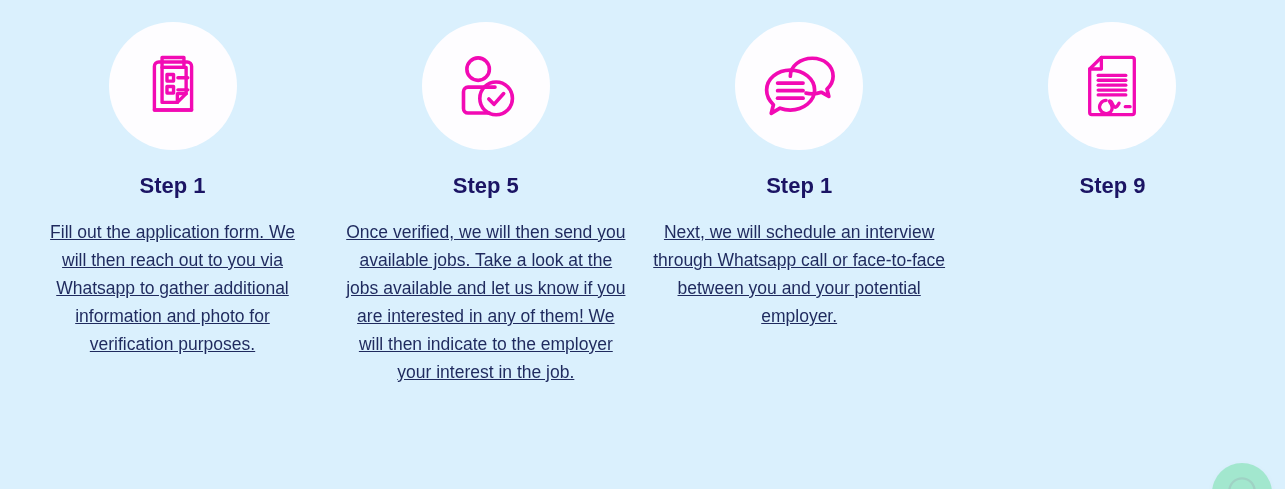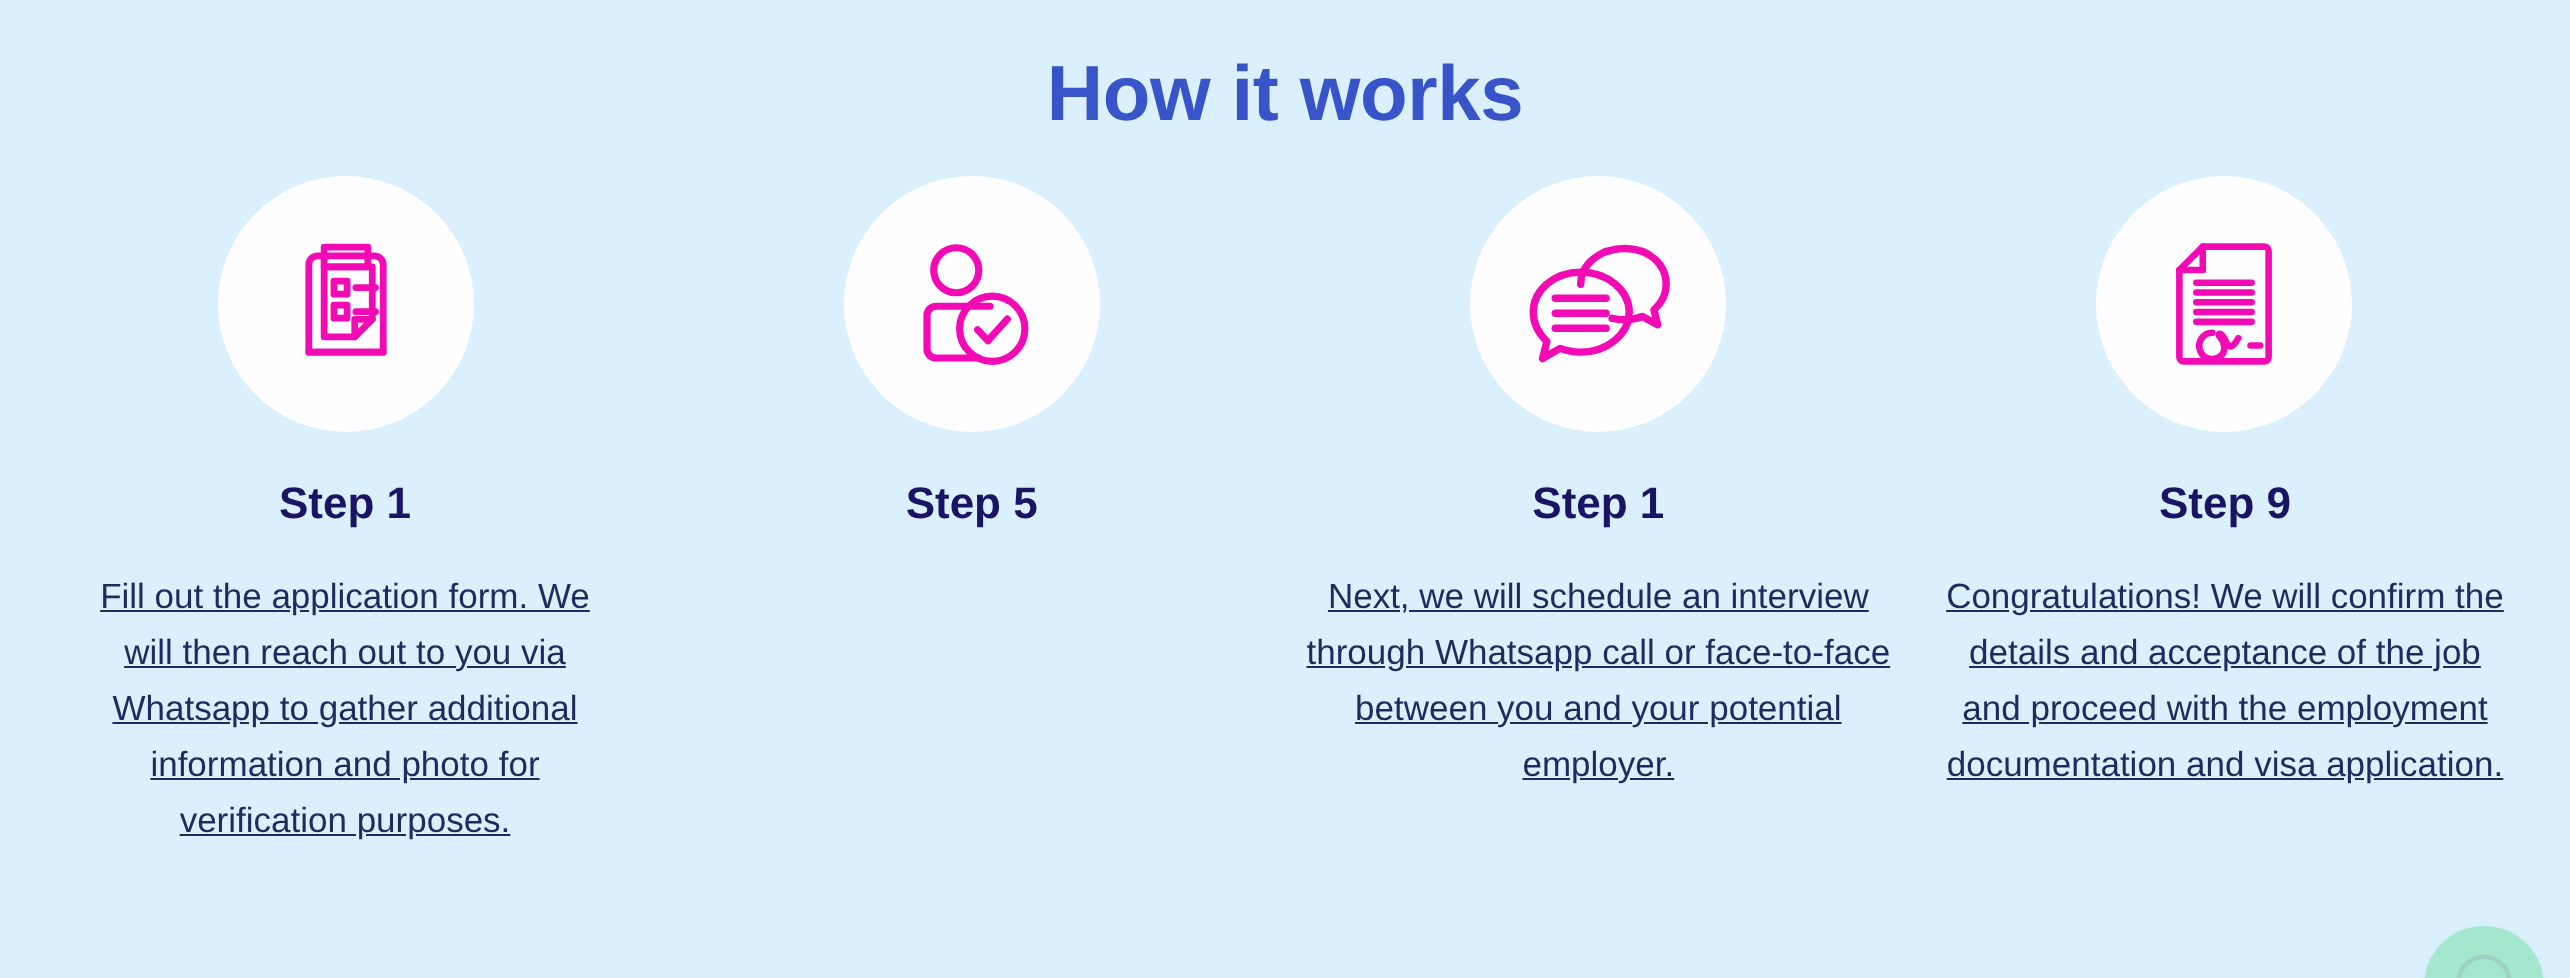--- a/index.html
+++ b/index.html
@@ -101,21 +101,20 @@
     justify-content: center;
     opacity: 0.30;
     box-shadow: 0 2px 8px rgba(0,0,0,0.10);
   }
 </style>
 </head>
 <body>
 
 <div class="section">
 
-  <h2 class="section-title">How it works</h2>
 
   <div class="steps-row">
 
     <div class="step-card" data-index="0">
       <div class="icon-circle">
         <span>
           <svg width="70" height="70" viewBox="0 0 64 64" fill="none" stroke="#f20ab4" stroke-width="3.1" stroke-linecap="round" stroke-linejoin="round">
 
             <path d="M19 10h6 M39 10h6 a4 4 0 0 1 4 4 v40 a0 0 0 0 1 0 0 H15 a0 0 0 0 1 0 0 V14 a4 4 0 0 1 4 -4 z"></path>
             <path d="M15 54 h34"></path>
@@ -146,20 +145,21 @@
 
             <path d="M40 33 H16 a4 4 0 0 0 -4 4 v15 a4 4 0 0 0 4 4 h19"></path>
 
             <circle cx="41" cy="43" r="14.5"></circle>
 
             <path d="M34.5 43.5 l4.6 4.8 l8.6 -9.6"></path>
           </svg>
         </span>
       </div>
       <div class="step-title">Step 5</div>
+      <div class="step-desc">Once verified, we will then send you available jobs. Take a look at the jobs available and let us know if you are interested in any of them! We will then indicate to the employer your interest in the job.</div>
     </div>
 
     <div class="step-card" data-index="2">
       <div class="icon-circle">
         <span>
           <svg width="74" height="74" viewBox="0 0 64 64" fill="none" stroke="#f20ab4" stroke-width="3.2" stroke-linecap="round" stroke-linejoin="round">
 
             <path d="M24.5 23.5 C24.5 14.6 33.2 8 43.5 8 C53.8 8 61.5 14.6 61.5 23.5
                      C61.5 28 59.3 31.8 56.2 34.6 L57.8 41 L51.2 37.4
                      C48.9 38.3 46.3 38.8 43.5 38.8 C41.6 38.8 39.8 38.6 38.1 38.2"></path>
@@ -193,21 +193,20 @@
             <path d="M19 40.4 h26"></path>
 
             <path d="M26.5 45.5 a6.2 6.2 0 1 0 4.4 10.6 c2.2 -2.3 1.2 -6.4 -0.8 -8.6
                      c-1 -1.1 -0.4 -1.9 0.6 -1.2 c1.5 1 2.2 4.4 3.6 5.4
                      c1.6 1.1 3.3 -1.6 4.4 -3.6"></path>
             <path d="M44.5 51.5 h4.5"></path>
           </svg>
         </span>
       </div>
       <div class="step-title">Step 9</div>
-      <div class="step-desc">Congratulations! We will confirm the details and acceptance of the job and proceed with the employment documentation and visa application.</div>
     </div>
 
   </div>
 
   <div class="float-chat">
     <span>
       <svg width="34" height="34" viewBox="0 0 32 32" fill="#1a8f45">
         <path d="M16 3C8.8 3 3 8.8 3 16c0 2.3.6 4.5 1.7 6.4L3 29l6.8-1.7c1.9 1 4 1.6 6.2 1.6
                  7.2 0 13-5.8 13-13S23.2 3 16 3zm0 23.6c-2 0-3.9-.5-5.6-1.5l-.4-.2-4 1 1.1-3.9-.3-.4
                  c-1.1-1.7-1.6-3.7-1.6-5.6C5.2 10 10 5.2 16 5.2S26.8 10 26.8 16 22 26.6 16 26.6z"></path>

